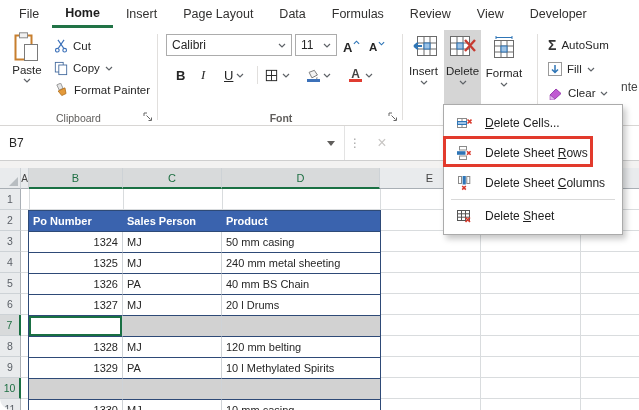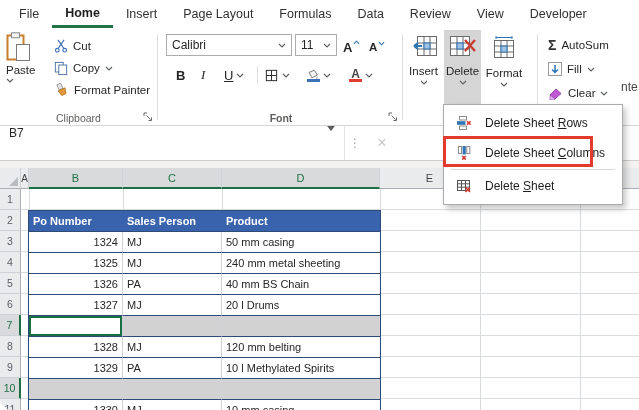--- a/index.html
+++ b/index.html
@@ -7,21 +7,21 @@
        font-family:"Liberation Sans","DejaVu Sans",sans-serif;font-size:11px;color:#262626;border-radius:12px;}
   
   .tabbar{position:absolute;top:0;left:0;right:0;height:28px;background:#fff;display:flex;padding-left:6px;}
   .tab{padding:0 13px;display:flex;align-items:center;font-size:12.5px;color:#323130;cursor:default;}
   .tab.active{font-weight:700;color:#1e1e1e;border-bottom:3px solid #217346;}
   
   .ribbon{position:absolute;top:28px;left:0;right:0;height:97px;background:#fff;border-bottom:1px solid #d8d6d4;}
   .vsep{position:absolute;top:6px;height:86px;width:1px;background:#e1dfdd;}
   .grp-label{position:absolute;bottom:1px;left:0;right:0;text-align:center;font-size:10.5px;color:#605e5c;}
   .launcher{position:absolute;right:5px;bottom:3px;width:10px;height:10px;}
-  .paste{position:absolute;left:6px;top:4px;width:42px;height:74px;display:flex;flex-direction:column;gap:2px;}
+  .paste{position:absolute;left:6px;top:4px;width:42px;height:74px;display:flex;flex-direction:column;align-items:center;gap:2px;}
   .paste span{font-size:11.5px;}
   .srow{position:absolute;display:flex;align-items:center;gap:5px;font-size:11.5px;height:20px;}
   .chev{flex:none;}
   
   .combo{position:absolute;height:22px;border:1px solid #acacac;background:#fff;display:flex;align-items:center;
          justify-content:space-between;padding:0 5px;font-size:12px;box-sizing:border-box;}
   .fbtn{position:absolute;top:36px;height:22px;display:flex;align-items:center;gap:3px;}
   .bold{font-weight:700;font-size:13px;}
   .italic{font-style:italic;font-size:13px;font-family:"Liberation Serif",serif;}
   .undl{text-decoration:underline;font-size:13px;}
@@ -33,21 +33,21 @@
   .cellbtn{position:absolute;top:2px;width:37px;height:78px;display:flex;flex-direction:column;align-items:center;
            padding-top:6px;box-sizing:border-box;gap:3px;}
   .cellbtn .lbl{font-size:11.5px;margin-top:6px;}
   .cellbtn.pressed{background:#d5d5d5;}
   .editrow{position:absolute;left:548px;display:flex;align-items:center;gap:5px;font-size:11.5px;height:18px;}
   .sigma{font-size:14px;font-weight:700;color:#333;}
   .clipped{position:absolute;left:621px;top:52px;font-size:12px;color:#444;}
   
   .fbar{position:absolute;top:126px;left:0;right:0;height:35px;background:#fff;border-bottom:1px solid #cfcfcf;
         display:flex;align-items:stretch;box-sizing:border-box;}
-  .namebox{width:345px;display:flex;justify-content:space-between;padding:0 9px;
+  .namebox{width:345px;display:flex;align-items:center;justify-content:space-between;padding:0 9px;
            border-right:1px solid #e3e3e3;font-size:12px;box-sizing:border-box;}
   .caret-dn{width:0;height:0;border-left:4px solid transparent;border-right:4px solid transparent;border-top:5px solid #605e5c;}
   .grip{width:20px;display:flex;align-items:center;justify-content:center;color:#a6a6a6;font-size:12px;}
   .cancel{width:34px;display:flex;align-items:center;justify-content:center;color:#c8c6c4;font-size:16px;}
   .fxrest{flex:1;background:#fff;}
   .spacer{position:absolute;top:161px;left:0;right:0;height:7px;background:#f3f2f1;}
   
   .sheet{position:absolute;top:168px;left:0;width:639px;height:242px;background:#fff;overflow:hidden;}
   .colheads{position:absolute;top:0;left:0;height:21px;display:flex;}
   .ch{background:#e9ebed;border-right:1px solid #cdd2d6;border-bottom:1px solid #a9afb5;display:flex;align-items:center;
@@ -88,22 +88,22 @@
 </head>
 <body>
 
 <div class="app">
 
   <div class="tabbar">
     <div class="tab">File</div>
     <div class="tab active">Home</div>
     <div class="tab">Insert</div>
     <div class="tab">Page Layout</div>
+    <div class="tab">Data</div>
     <div class="tab">Formulas</div>
-    <div class="tab">Data</div>
     <div class="tab">Review</div>
     <div class="tab">View</div>
     <div class="tab">Developer</div>
   </div>
 
   <div class="ribbon">
 
     <div class="paste">
       <svg width="26" height="30" viewBox="0 0 26 30">
         <rect x="1.5" y="3.5" width="16" height="24" fill="#fff" stroke="#c77f2e" stroke-width="2"></rect>
@@ -390,20 +390,33 @@
       <div class="tc mid num">1330</div>
       <div class="tc mid">MJ</div>
       <div class="tc">10 mm casing</div>
     </div>
   </div>
 
   <div class="menu">
     <div class="mi">
       <span class="micon">
         <svg width="16" height="16" viewBox="0 0 16 16">
+          <rect x="1.5" y="3.5" width="9" height="9" fill="#fff" stroke="#8a8a8a"></rect>
+          <line x1="1.5" y1="6.5" x2="10.5" y2="6.5" stroke="#8a8a8a"></line>
+            <line x1="1.5" y1="9.5" x2="10.5" y2="9.5" stroke="#8a8a8a"></line>
+          <line x1="6" y1="3.5" x2="6" y2="12.5" stroke="#8a8a8a"></line>
+          <rect x="1.5" y="6.5" width="9" height="3" fill="#9dc3e6" stroke="#2e75b6"></rect>
+          <path d="M11.5 4.5 l4 4 M15.5 4.5 l-4 4" stroke="#d83a2d" stroke-width="1.6" fill="none"></path>
+        </svg>
+      </span>
+      <span class="mtext"><span></span><span class="mn">D</span><span>elete Cells...</span></span>
+    </div>
+    <div class="mi">
+      <span class="micon">
+        <svg width="16" height="16" viewBox="0 0 16 16">
           <rect x="3.5" y="1.5" width="7" height="3.5" fill="#fff" stroke="#8a8a8a"></rect>
           <rect x="1" y="6.2" width="8.5" height="3.6" fill="#2e75b6"></rect>
           <rect x="3.5" y="11" width="7" height="3.5" fill="#fff" stroke="#8a8a8a"></rect>
           <path d="M11 6.2 l3.6 3.6 M14.6 6.2 L11 9.8" stroke="#d83a2d" stroke-width="1.6" fill="none"></path>
         </svg>
       </span>
       <span class="mtext"><span>Delete Sheet </span><span class="mn">R</span><span>ows</span></span>
     </div>
     <div class="mi">
       <span class="micon">

